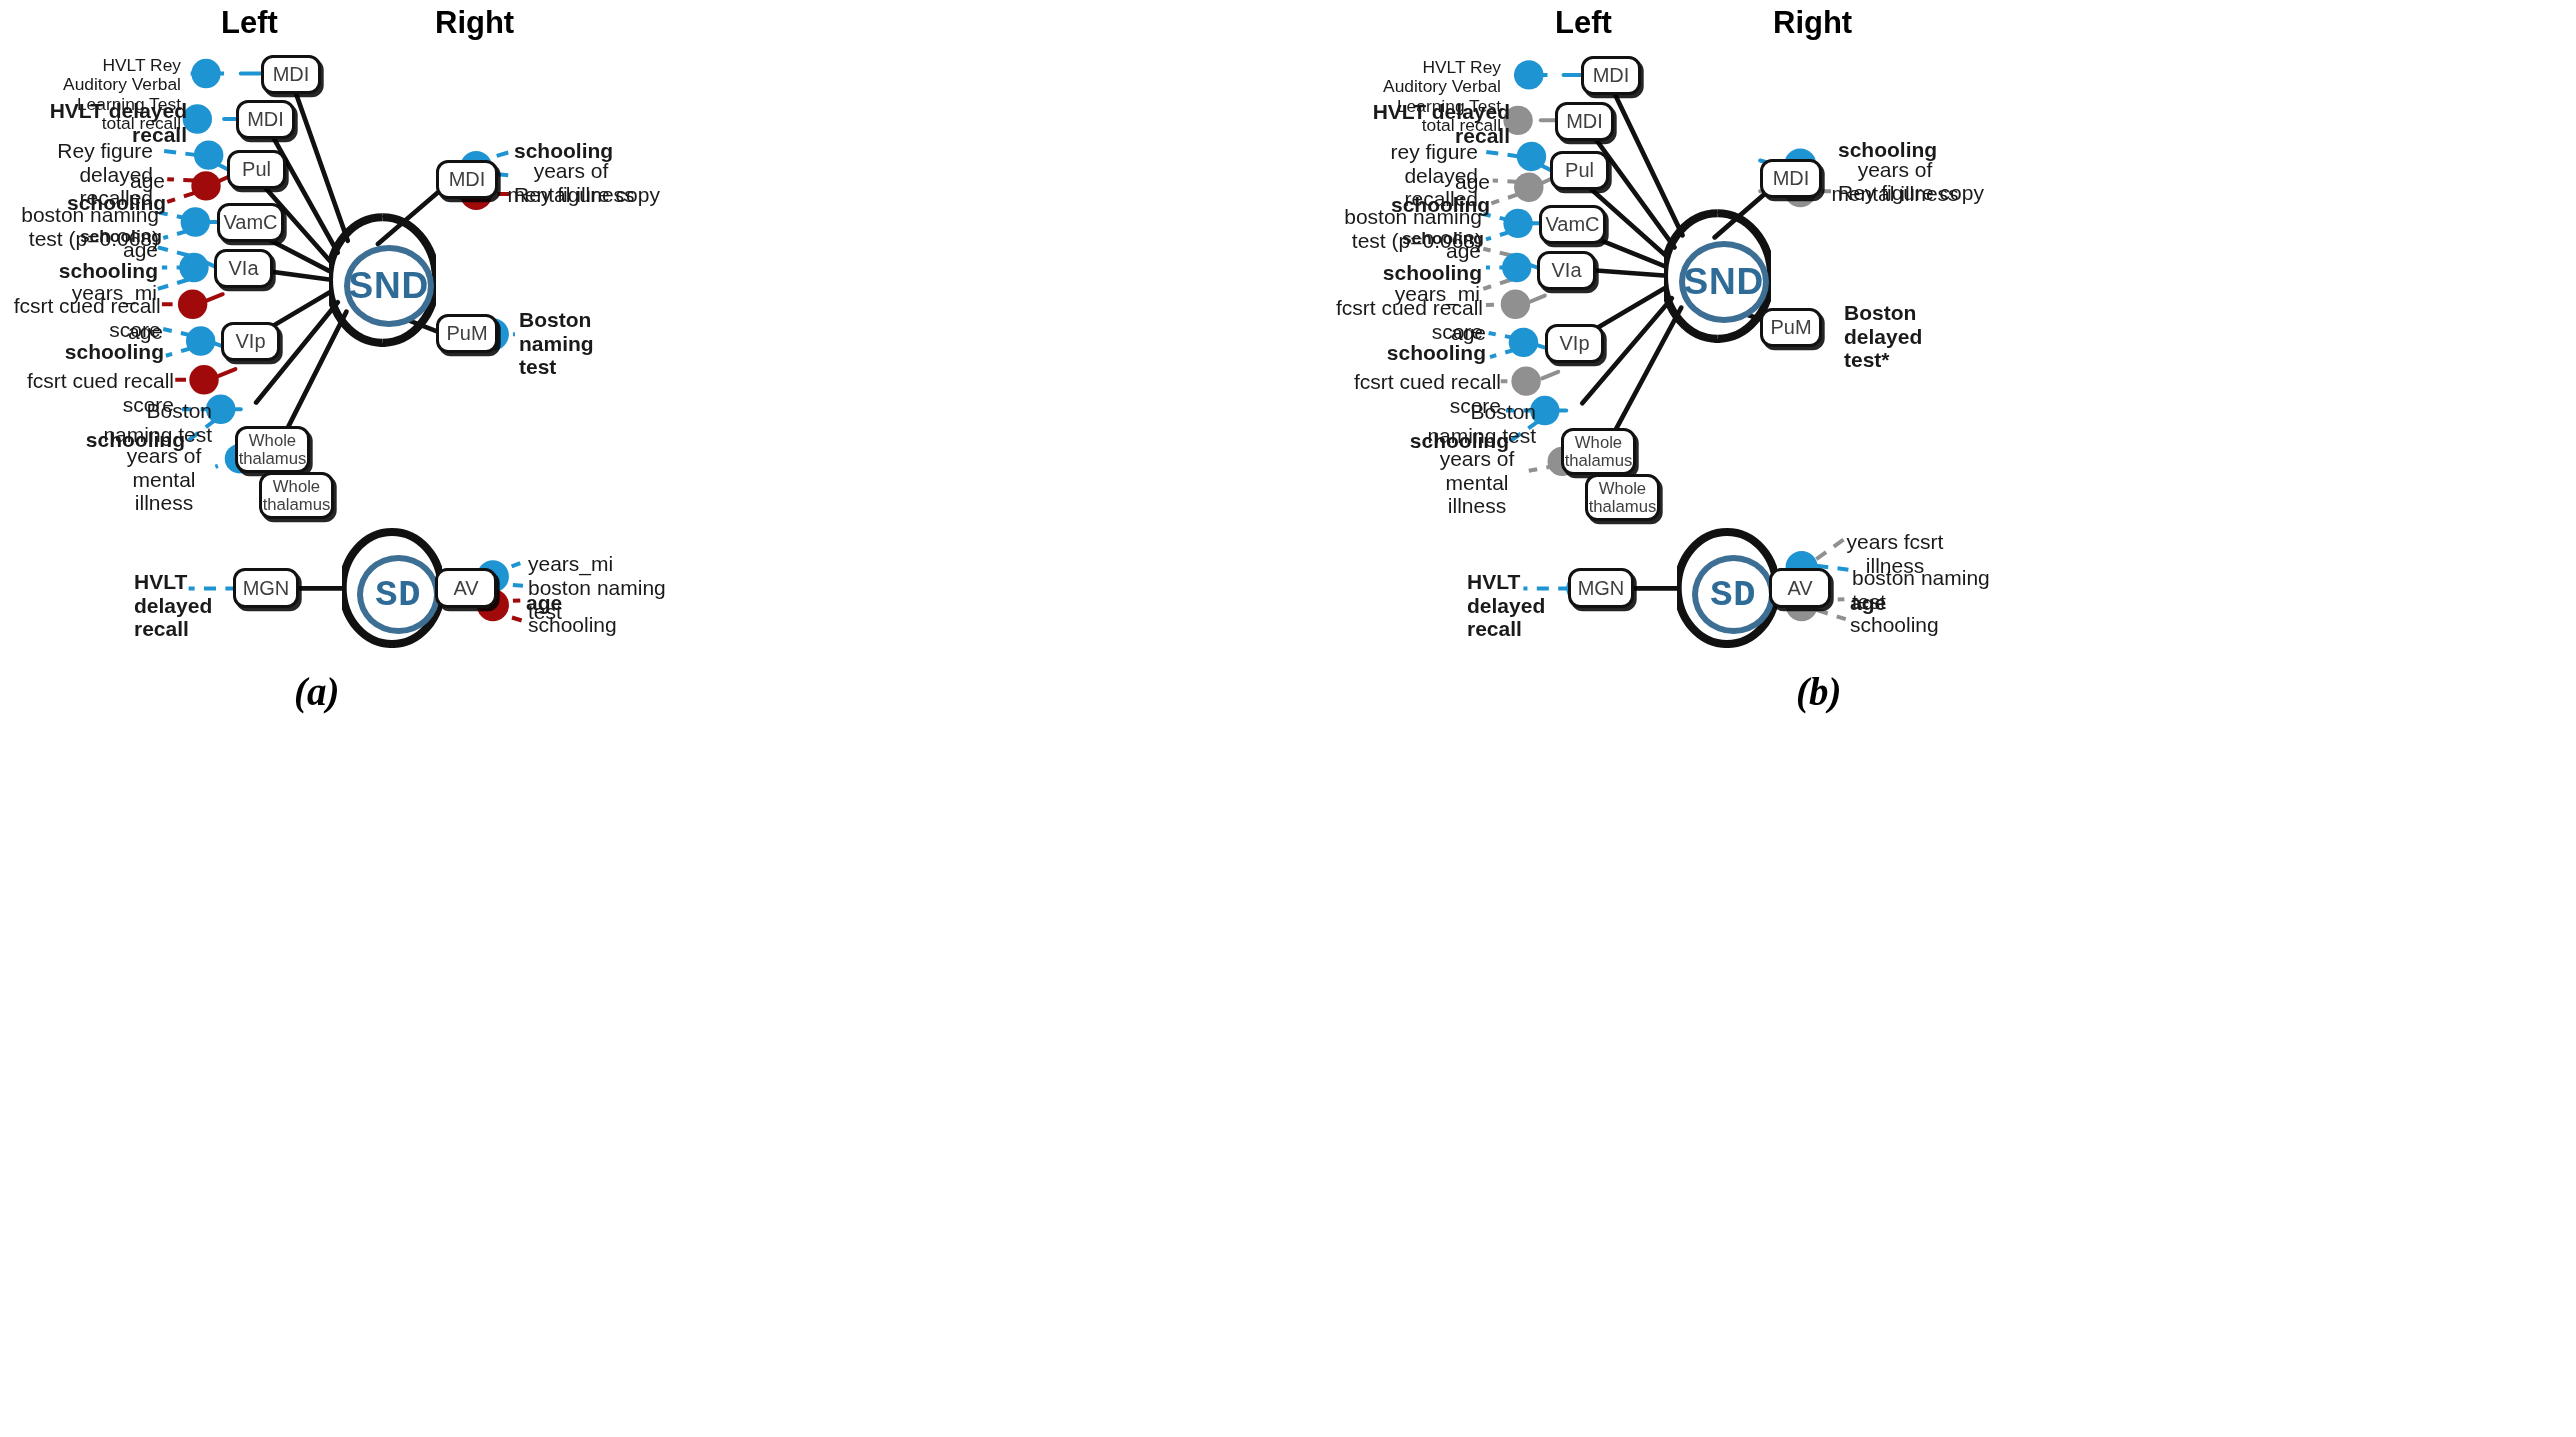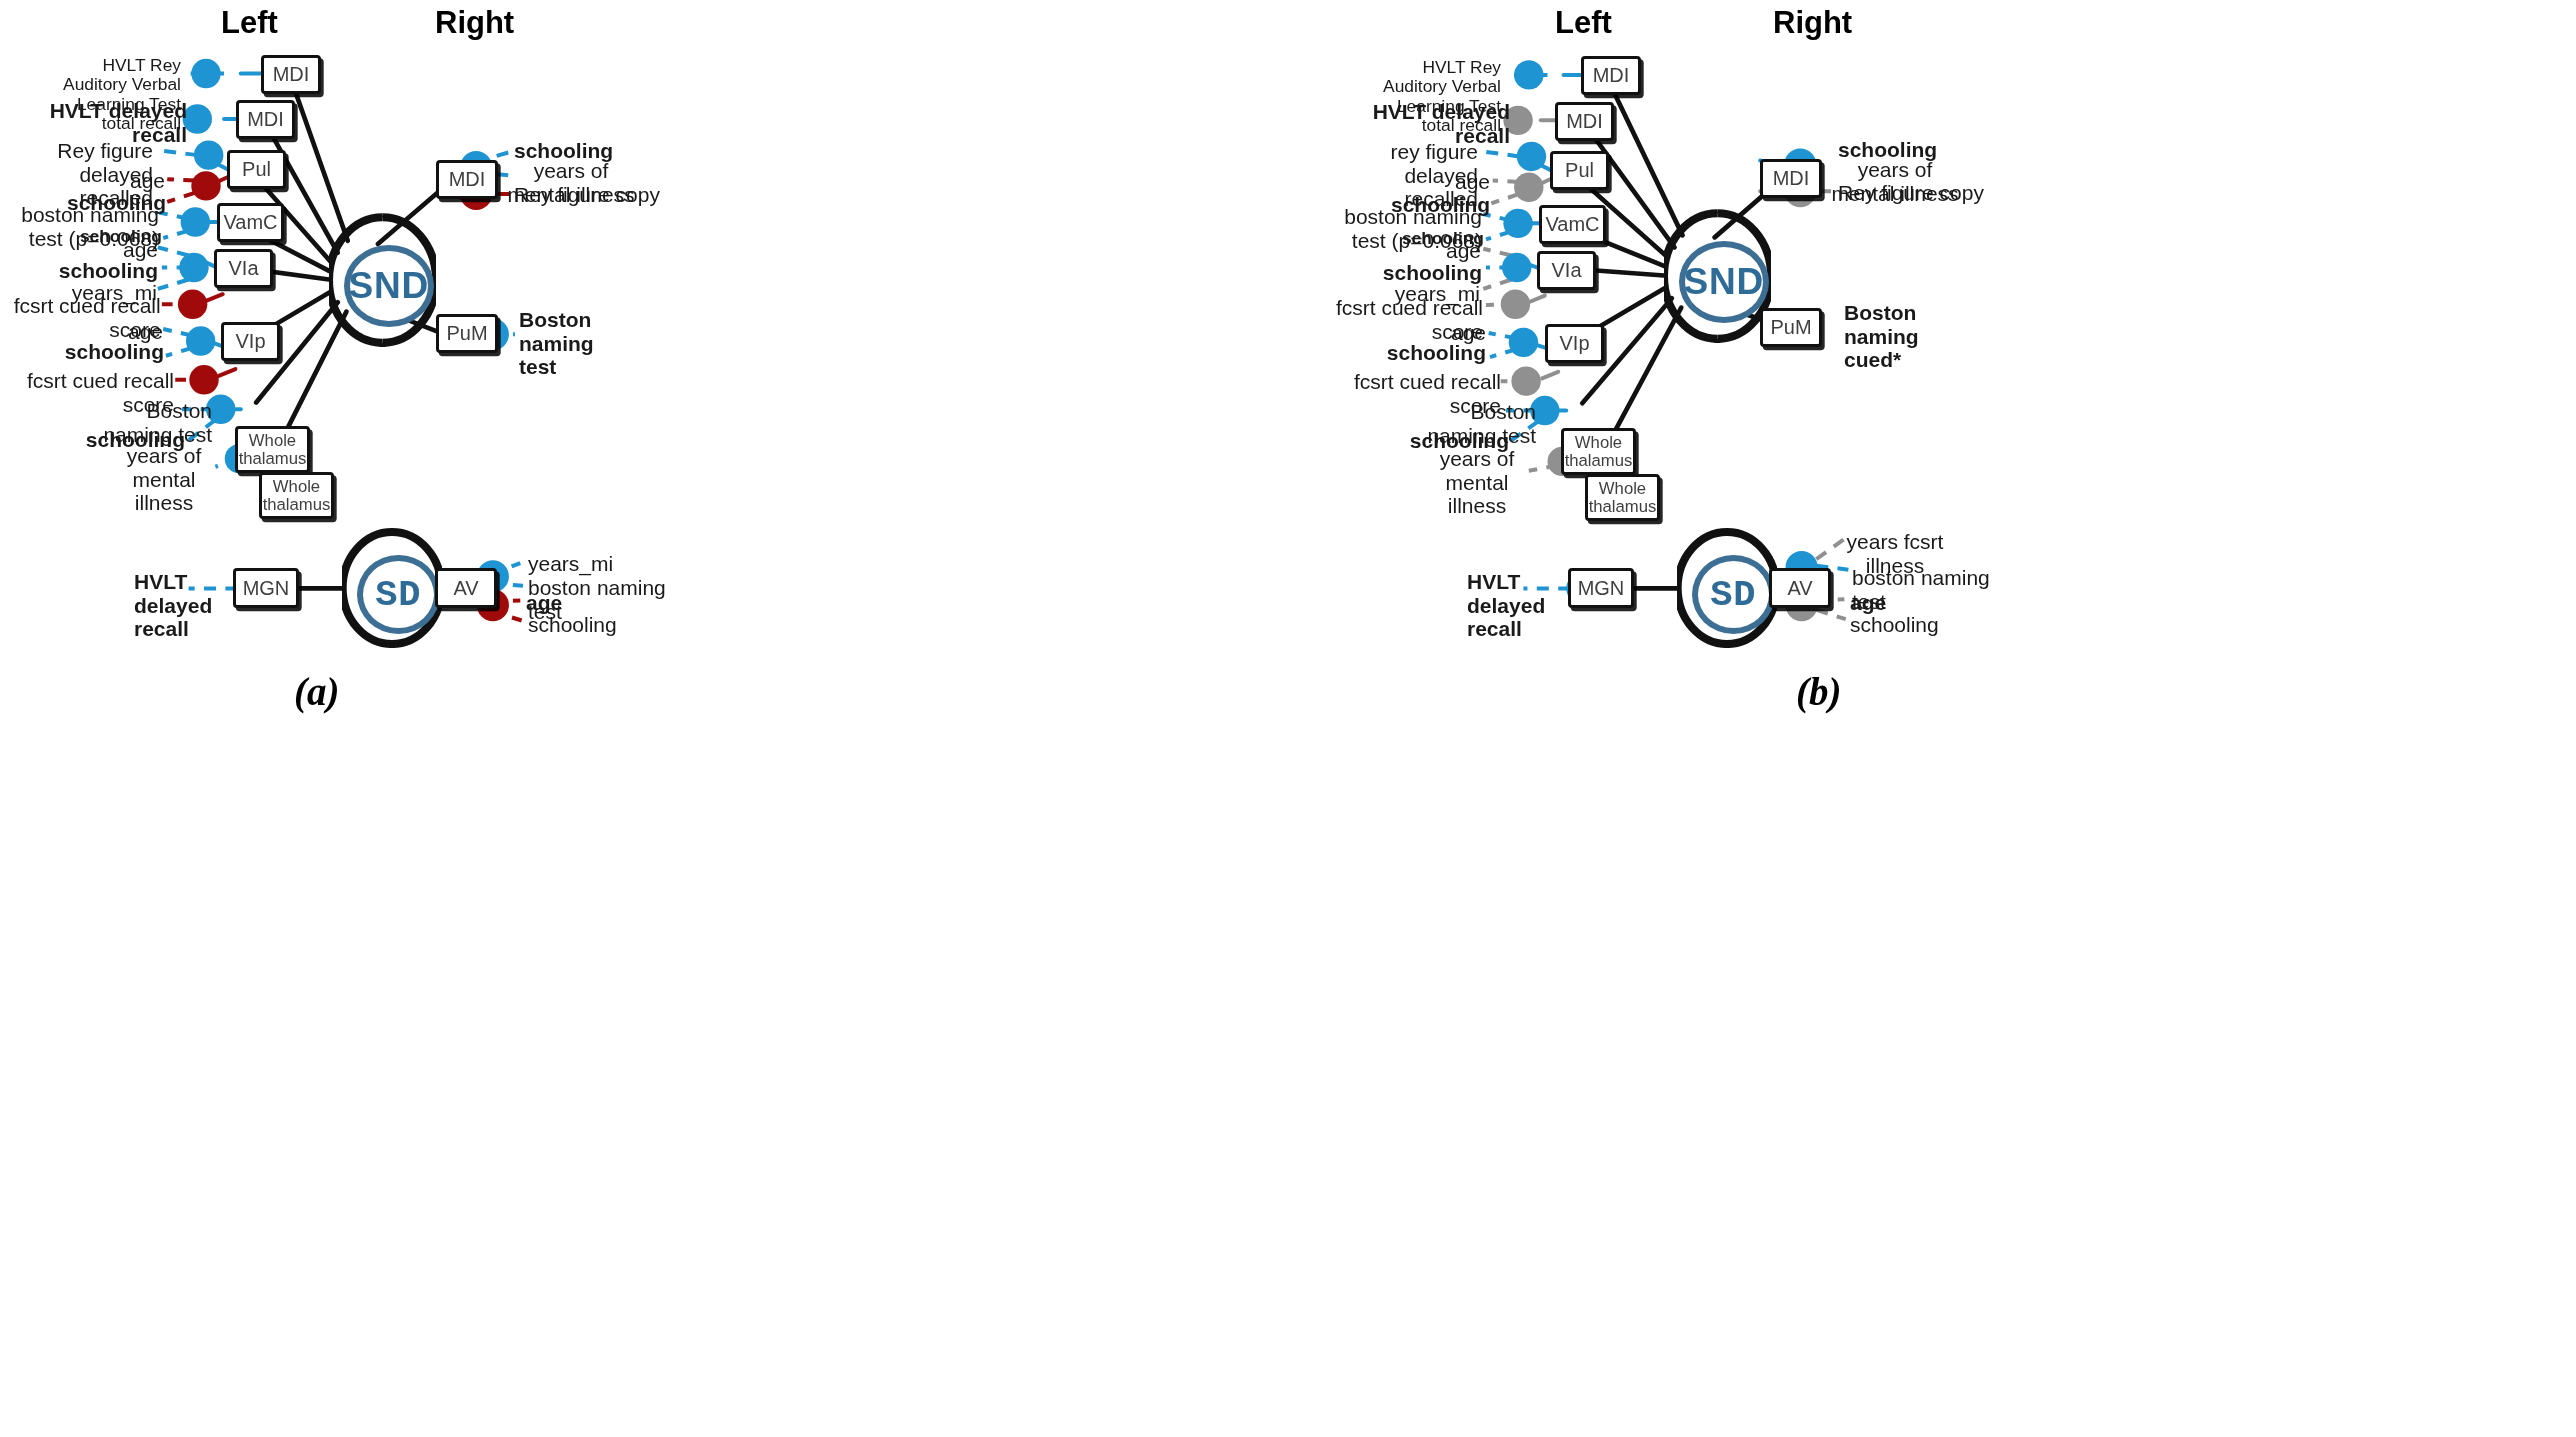--- a/index.html
+++ b/index.html
@@ -5,21 +5,21 @@
   html,body{margin:0;padding:0;background:#ffffff;}
   body{width:2576px;height:1437px;position:relative;overflow:hidden;
        font-family:"Liberation Sans","DejaVu Sans",sans-serif;color:#1a1a1a;}
   .panel{position:absolute;top:0;height:1437px;width:1288px;}
   #panel-a{left:0;}
   #panel-b{left:1288px;}
   svg.wires{position:absolute;left:0;top:0;width:1288px;height:1437px;pointer-events:none;}
 
   .hdr{position:absolute;font-size:31px;font-weight:bold;color:#000;letter-spacing:0px;}
 
-  .nodebox{position:absolute;box-sizing:border-box;border:3.3px solid #111;border-radius:4px;
+  .nodebox{position:absolute;box-sizing:border-box;border:3.3px solid #111;border-radius:12px;
            background:#fff;display:flex;align-items:center;justify-content:center;
            text-align:center;font-size:20px;color:#3f3f3f;line-height:1.05;
            box-shadow:2.7px 3.3px 0 rgba(0,0,0,0.85);}
   .nodebox.small{font-size:16.7px;margin-top:41px;}
 
   .lbl{position:absolute;font-size:21px;line-height:1.12;color:#1a1a1a;}
   .lbl.b{font-weight:bold;}
   .lbl.sm{font-size:17.4px;}
   .lbl.r{text-align:right;}
   .lbl.c{text-align:center;}
@@ -354,21 +354,21 @@
   <div class="lbl b r" style="left:92px;top:341px;width:106px;">schooling</div>
   <div class="lbl r" style="left:59px;top:370px;width:154px;">fcsrt cued recall score</div>
   <div class="lbl r" style="left:110px;top:400px;width:138px;">Boston naming test</div>
   <div class="lbl b r" style="left:115px;top:429px;width:106px;">schooling</div>
   <div class="lbl c" style="left:139px;top:447px;width:100px;">years of mental illness</div>
   <div class="lbl b l" style="left:179px;top:570px;width:91px;">HVLT delayed recall</div>
 
   <div class="lbl b l" style="left:550px;top:138px;width:134px;">schooling</div>
   <div class="lbl c" style="left:536px;top:158px;width:142px;">years of mental illness</div>
   <div class="lbl l" style="left:550px;top:181px;width:154px;">Rey figure copy</div>
-  <div class="lbl b l" style="left:556px;top:301px;width:94px;">Boston naming cued*</div>
+  <div class="lbl b l" style="left:556px;top:301px;width:94px;">Boston delayed test*</div>
   <div class="lbl c" style="left:548px;top:530px;width:118px;">years fcsrt illness</div>
   <div class="lbl l" style="left:564px;top:566px;width:167px;">boston naming test</div>
   <div class="lbl b l" style="left:562px;top:591px;width:94px;">age</div>
   <div class="lbl l" style="left:562px;top:613px;width:120px;">schooling</div>
 
   <div class="caption" style="left:508px;top:669px;">(b)</div>
 </div>
 
 
 </body></html>

